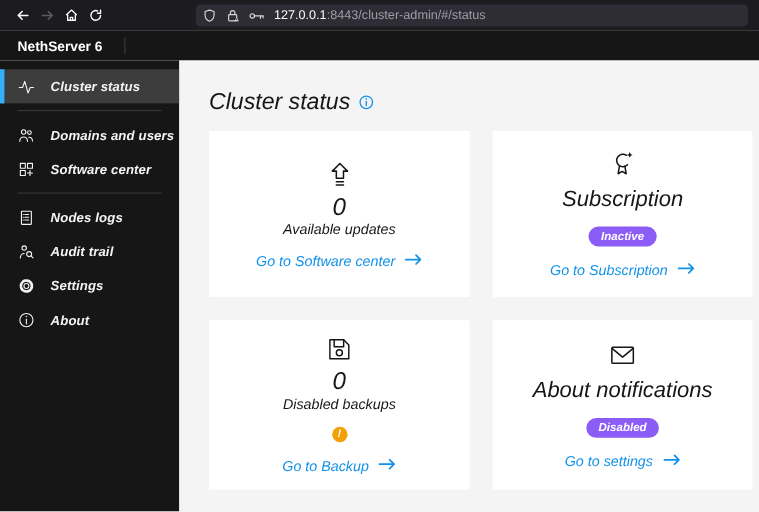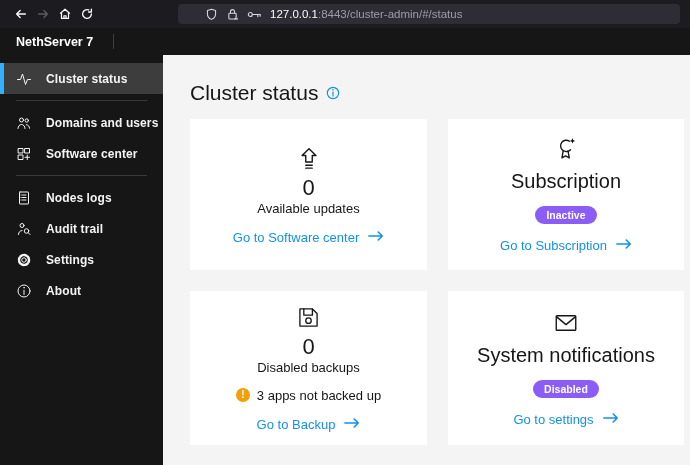--- a/index.html
+++ b/index.html
@@ -6,32 +6,32 @@
   html,body { width:690px; height:465px; overflow:hidden; background:#f4f4f4;
               font-family:"Liberation Sans", sans-serif; }
 
   
   .browser-bar { height:28px; background:#1b1b20; display:flex; align-items:center;
                  padding:0 10px; }
   .nav-btn { width:22px; height:22px; display:flex; align-items:center; justify-content:center;
              border-radius:4px; cursor:pointer; flex:0 0 auto; }
   .nav-btn svg { display:block; }
   .url-bar { flex:1; margin-left:80px; height:20px; background:#2e2d36; border-radius:4px;
-             display:flex; align-items:center; padding:0 27px; gap:8px; }
+             display:flex; align-items:center; padding:0 6px; gap:8px; }
   .url-bar svg { flex:0 0 auto; display:block; }
   .url-text { font-size:11.5px; color:#9e9da6; white-space:nowrap; overflow:hidden; }
   .url-text .host { color:#fbfbfe; }
 
   
   .app-header { height:27px; background:#161616; display:flex; align-items:center; }
   .brand { color:#ffffff; font-size:12.5px; font-weight:bold; padding:0 20px 0 16px; }
   .brand-divider { width:1px; height:15px; background:#3d3d3d; }
 
   
-  .app-body { display:flex; height:410px; }
+  .app-body { display:flex; height:410px;font-style:italic; }
 
   
   .sidebar { width:163px; background:#161616; padding-top:8px; flex:0 0 auto; }
   .side-item { height:31px; display:flex; align-items:center; gap:14px;
                padding-left:12px; border-left:4px solid transparent; cursor:pointer; }
   .side-item.active { background:#3d3d3d; border-left-color:#33b1ff; }
   .side-item .s-icon { width:16px; height:16px; flex:0 0 auto; display:flex; }
   .side-item svg { width:16px; height:16px; stroke:#f4f4f4; fill:none;
                    stroke-width:2; stroke-linecap:round; stroke-linejoin:round; }
   .side-label { color:#f4f4f4; font-size:12px; font-weight:bold; letter-spacing:.1px; }
@@ -119,21 +119,21 @@
       <svg width="15" height="13" viewBox="0 0 18 14" fill="none" stroke="#d6d5dc" stroke-width="1.3" stroke-linecap="round">
           <circle cx="4" cy="7" r="2.4"></circle>
           <path d="M6.5 7H16M13 7v2.6M15.8 7v2"></path>
         </svg>
     </span>
     <div class="url-text"><span class="host">127.0.0.1</span><span>:8443/cluster-admin/#/status</span></div>
   </div>
 </div>
 
 <div class="app-header">
-  <span class="brand">NethServer 7</span>
+  <span class="brand">NethServer 6</span>
   <span class="brand-divider"></span>
 </div>
 
 <div class="app-body">
 
   <nav class="sidebar">
 
     <div class="side-item active">
       <span class="s-icon">
         <svg viewBox="0 0 32 32">
@@ -275,40 +275,39 @@
           <svg width="25" height="25" viewBox="0 0 32 32">
               <path d="M27 27H5V5h16l6 6z"></path>
               <path d="M10 5v8h11V5"></path>
               <circle cx="16" cy="20" r="3.5"></circle>
             </svg>
         </span>
         <div class="big-number">0</div>
         <div class="card-label">Disabled backups</div>
         <div class="warn-row">
           <span class="warn-dot">!</span>
-          <span class="warn-text">3 apps not backed up</span>
         </div>
         <a class="card-link">
           <span>Go to Backup</span>
           <span>
             <svg width="16" height="12" viewBox="0 0 18 12">
                 <path d="M1 6h15M11.5 1.5 16 6l-4.5 4.5"></path>
               </svg>
           </span>
         </a>
       </section>
 
       <section class="card">
         <span class="c-icon">
           <svg width="26" height="26" viewBox="0 0 32 32">
               <rect x="4" y="7" width="24" height="18" rx="1"></rect>
               <path d="M4.5 8.5 16 18 27.5 8.5"></path>
             </svg>
         </span>
-        <div class="card-title">System notifications</div>
+        <div class="card-title">About notifications</div>
         <span class="pill-badge">Disabled</span>
         <a class="card-link">
           <span>Go to settings</span>
           <span>
             <svg width="16" height="12" viewBox="0 0 18 12">
                 <path d="M1 6h15M11.5 1.5 16 6l-4.5 4.5"></path>
               </svg>
           </span>
         </a>
       </section>

